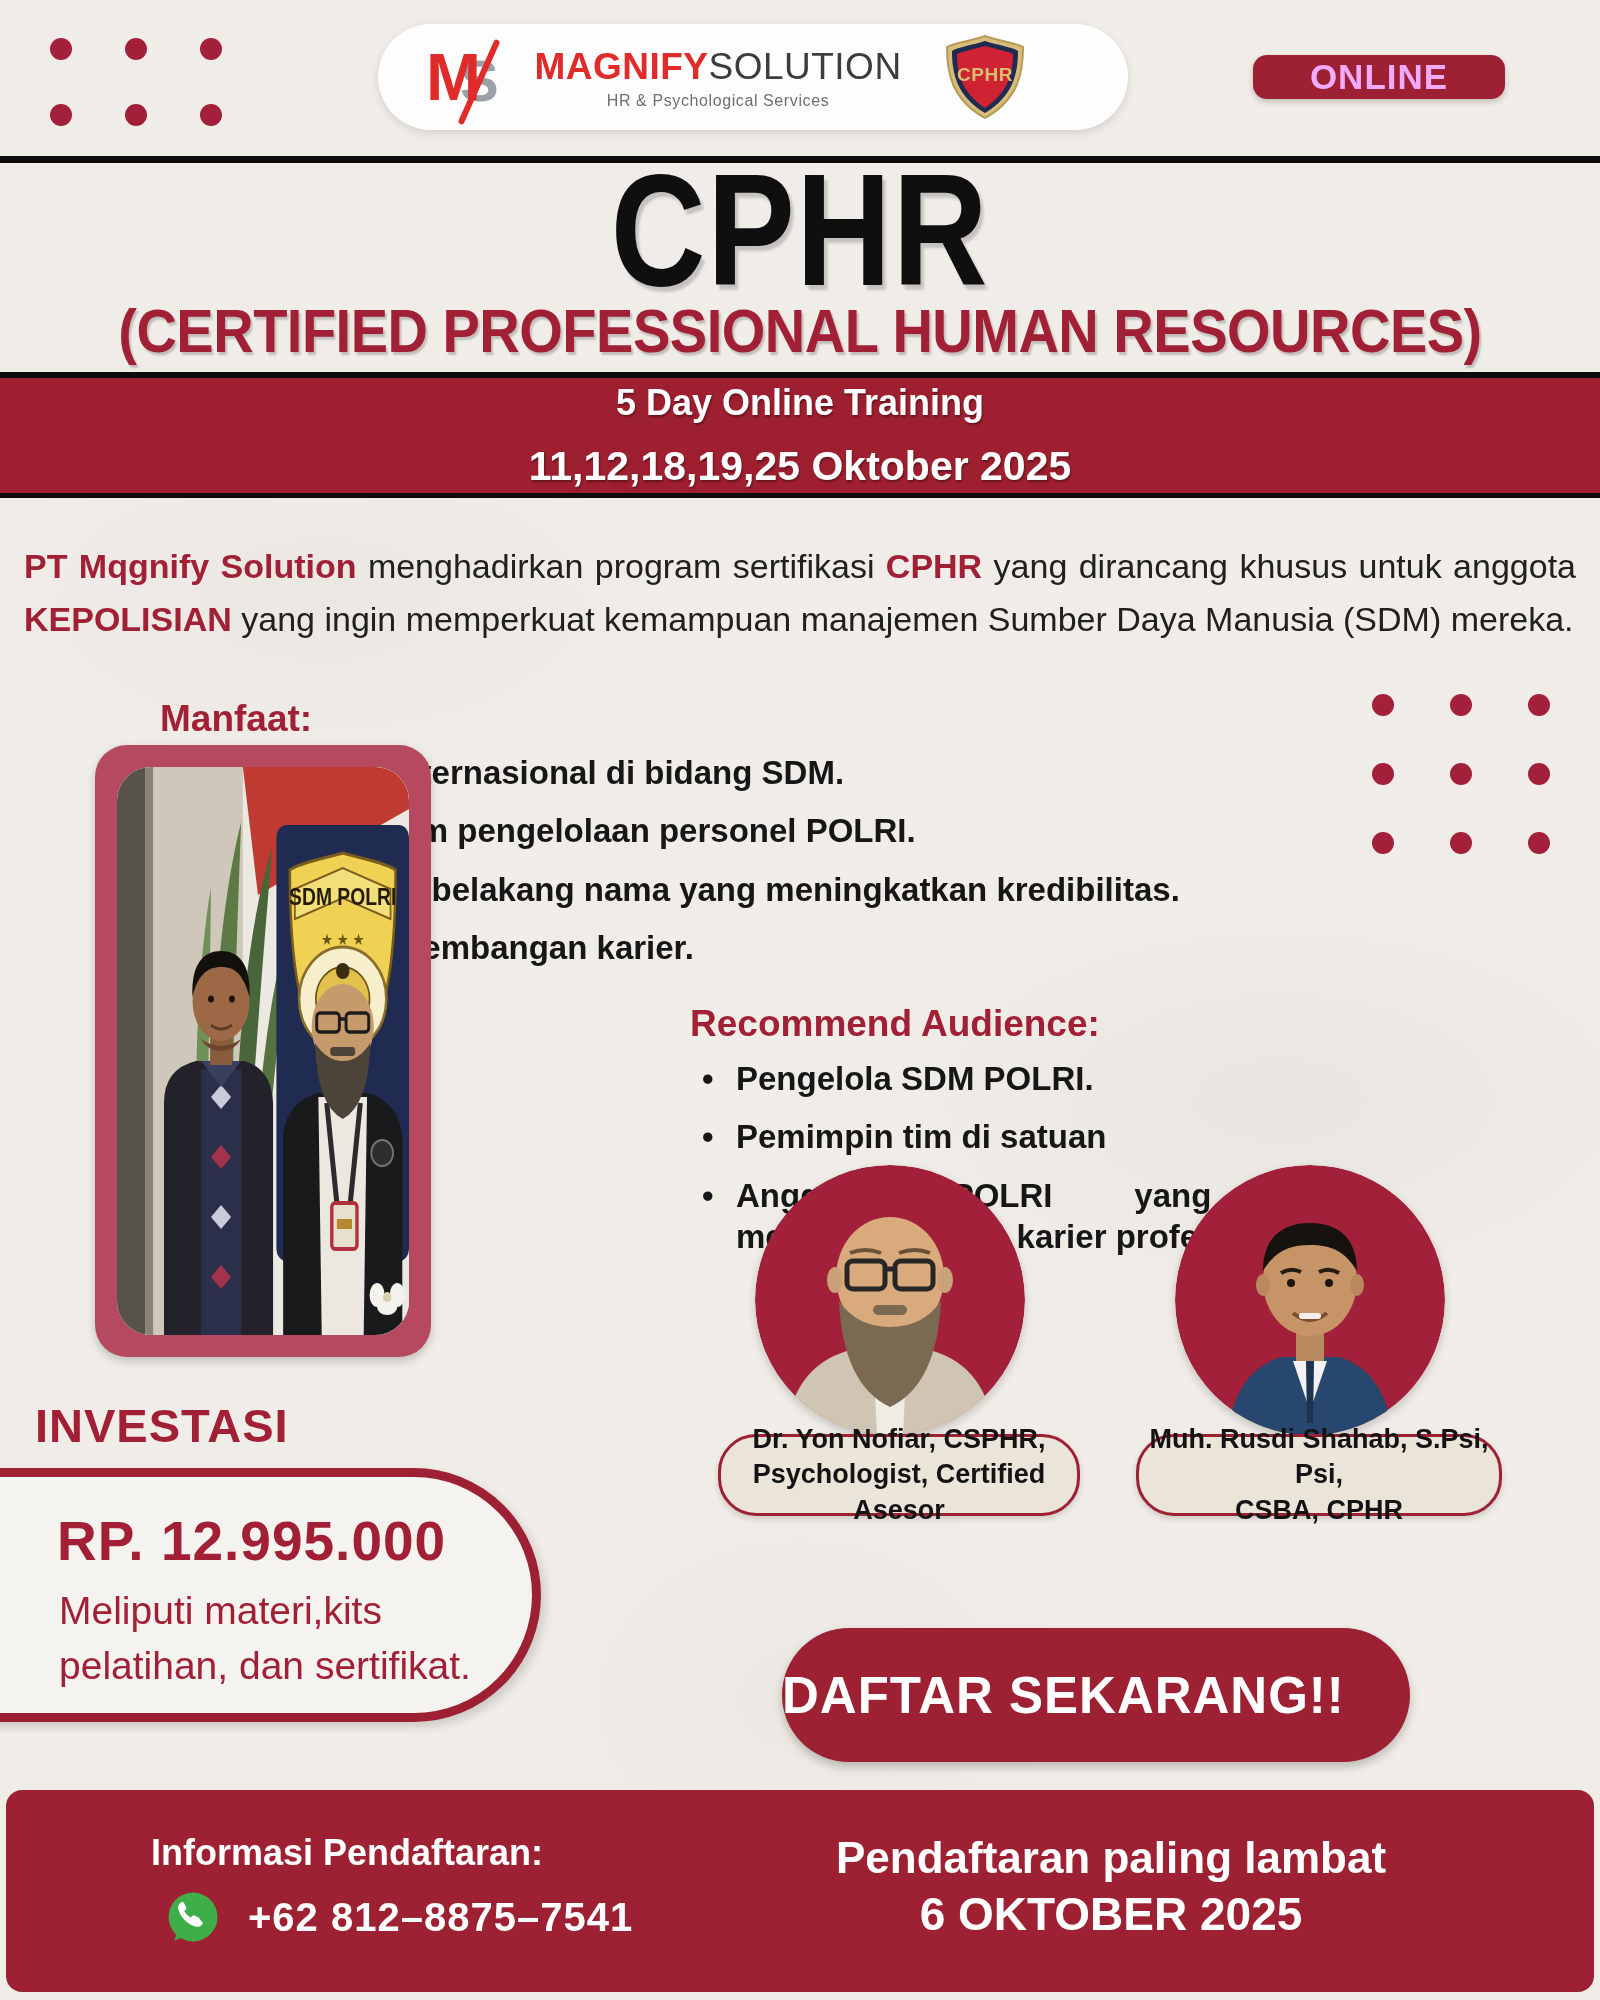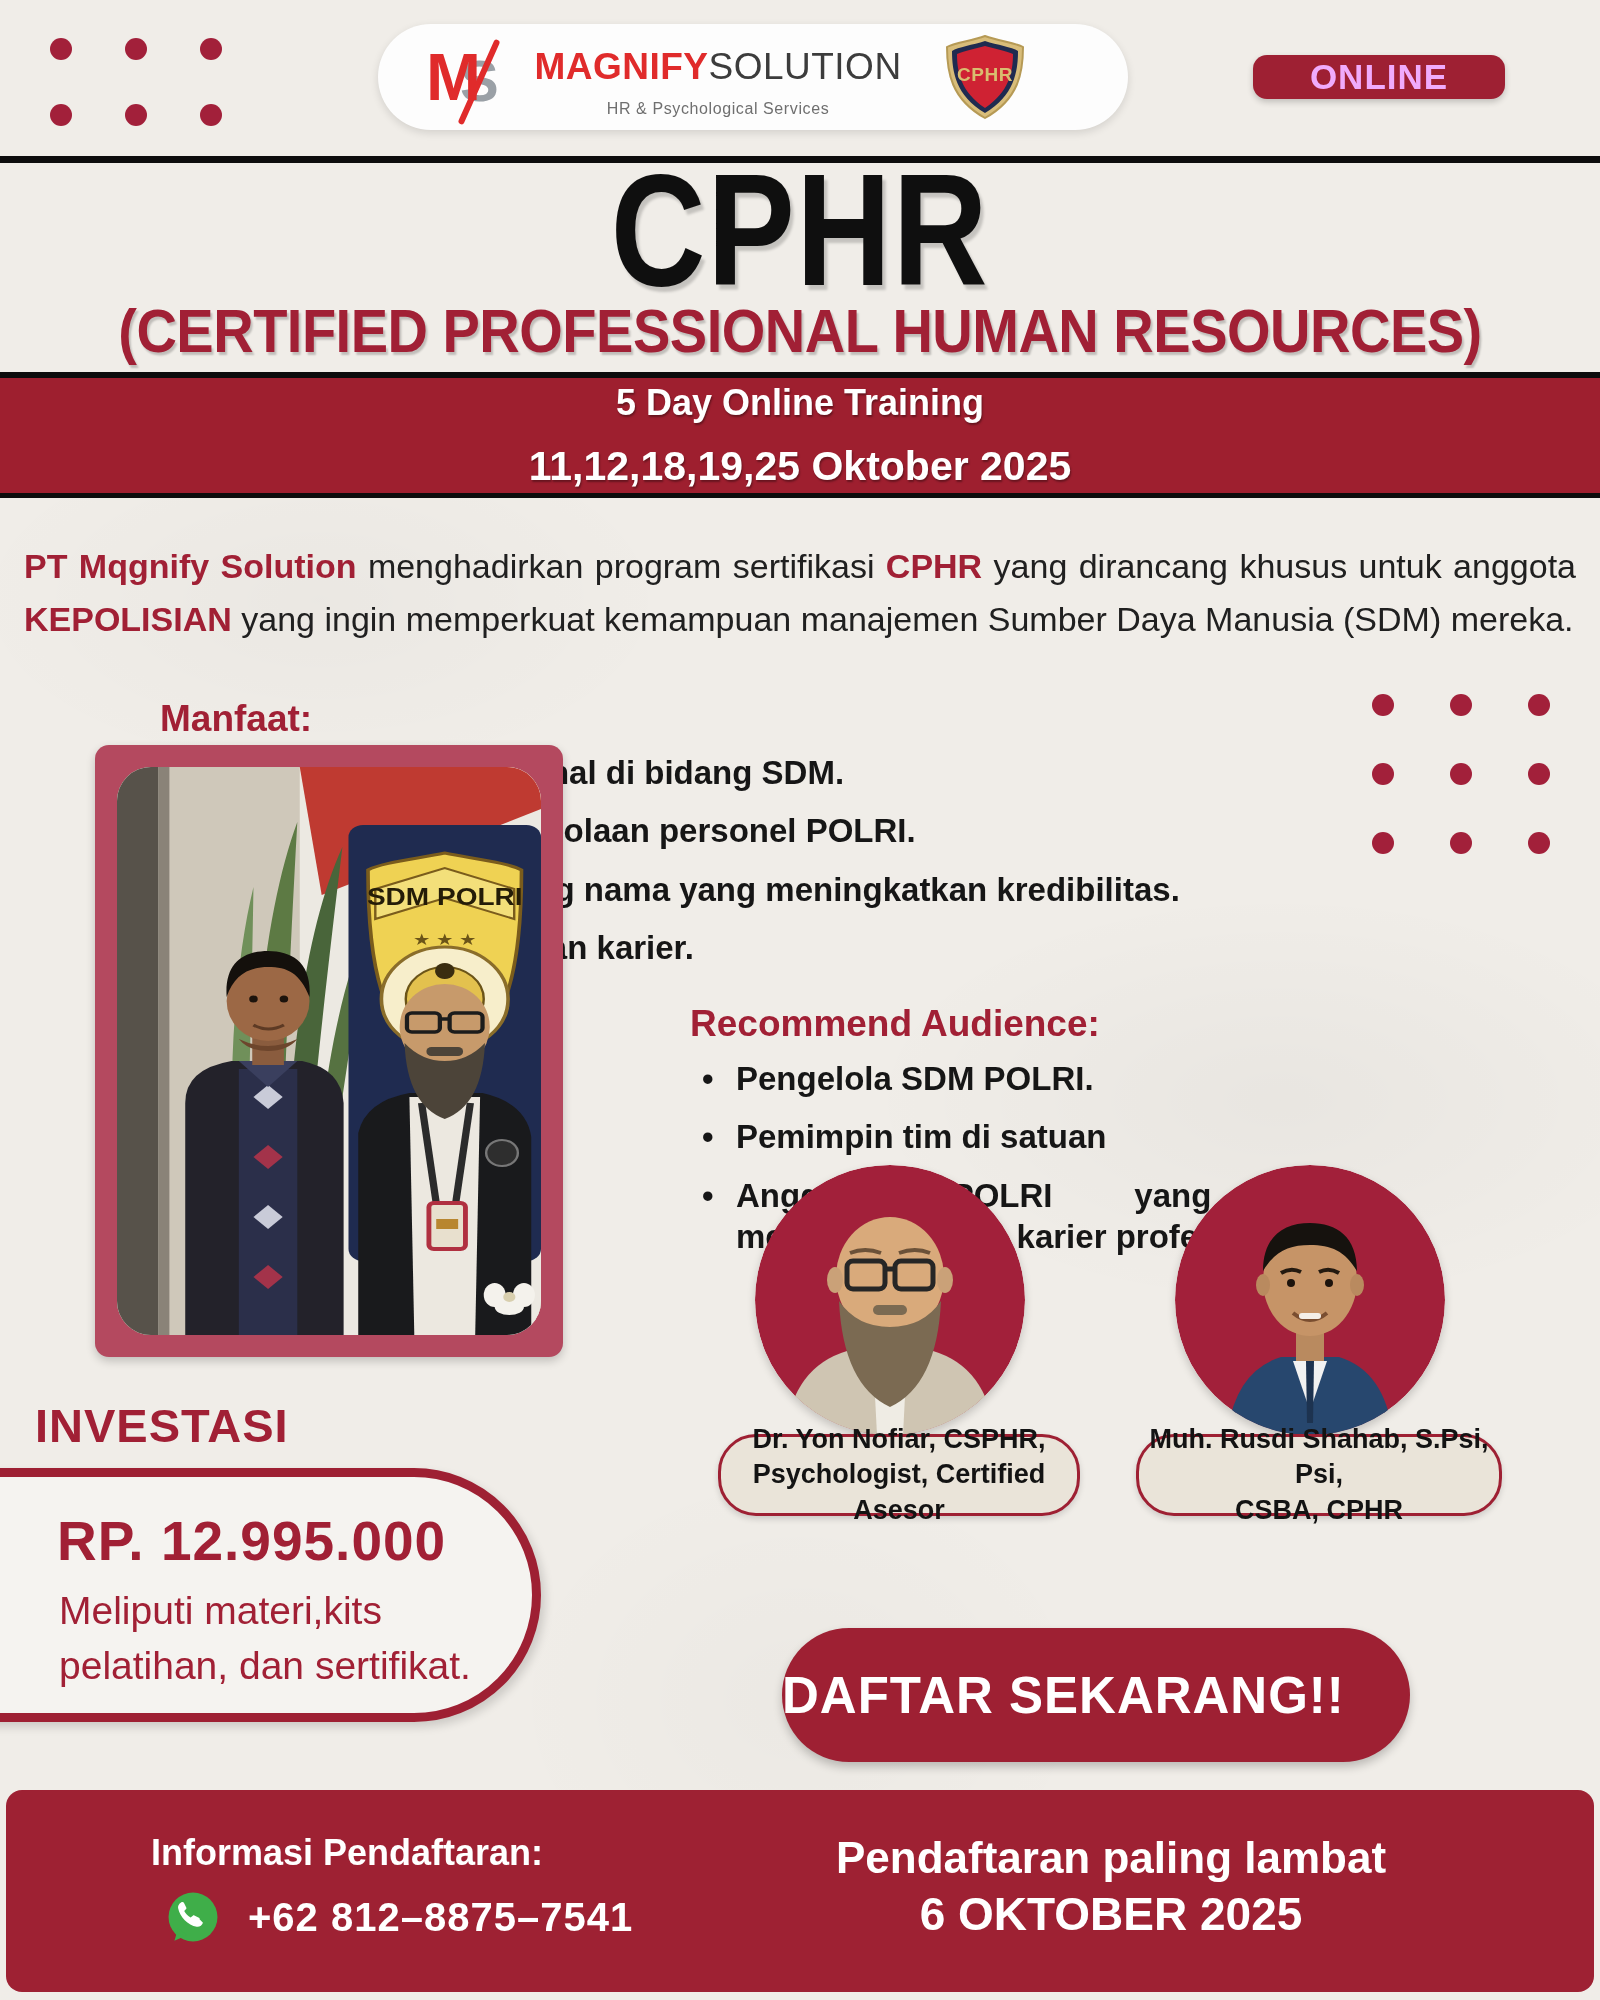--- a/index.html
+++ b/index.html
@@ -22,21 +22,21 @@
   .brandbar{left:378px;top:24px;width:750px;height:106px;border-radius:53px;background:#fdfdfd;
     box-shadow:0 3px 8px rgba(0,0,0,0.12);}
   .mslogo{left:48px;top:14px;width:88px;height:78px;}
   .mslogo .m{position:absolute;left:0;top:0;font-size:66px;font-weight:bold;color:#e02b2b;line-height:78px;}
   .mslogo .s{position:absolute;left:34px;top:4px;font-size:58px;font-weight:bold;color:#9aa0a6;line-height:78px;}
   .mslogo .slash{position:absolute;left:50px;top:-2px;width:6px;height:92px;background:#e02b2b;transform:rotate(24deg);border-radius:3px;}
   .brandtext{left:150px;top:22px;width:380px;text-align:center;}
   .brandname{font-size:37px;letter-spacing:0.5px;white-space:nowrap;}
   .brandname .bn1{color:#e02b2b;font-weight:bold;}
   .brandname .bn2{color:#3c3c3c;font-weight:400;margin-top:26px;}
-  .brandtag{margin-top:12px;font-size:16px;color:#6f6f6f;letter-spacing:0.6px;}
+  .brandtag{margin-top:4px;font-size:16px;color:#6f6f6f;letter-spacing:0.6px;}
   .badge{left:566px;top:10px;width:82px;height:86px;}
   .onlinebtn{left:1253px;top:55px;width:252px;height:44px;border-radius:14px;background:#9e2033;
     color:#f0abfc;font-size:35px;font-weight:bold;letter-spacing:1px;display:flex;align-items:center;justify-content:center;
     box-shadow:0 3px 6px rgba(0,0,0,0.2);}
 
   .rule{left:0;top:156px;width:1600px;height:7px;background:#0d0d0d;}
 
   .title{left:0;top:150px;width:1600px;text-align:center;font-size:160px;line-height:1;font-weight:bold;color:#0f0f0f;
     transform:scaleX(0.82);transform-origin:center;letter-spacing:2px;text-shadow:4px 5px 3px rgba(0,0,0,0.18);}
   .subtitle{left:0;top:296px;width:1600px;text-align:center;font-size:56px;font-weight:bold;color:#a12035;
@@ -55,21 +55,21 @@
   .blist li{position:relative;padding-left:44px;margin-bottom:17px;font-size:33px;font-weight:bold;color:#161616;line-height:1.25;}
   .blist li::before{content:"•";position:absolute;left:10px;top:0;font-size:33px;color:#161616;}
 
   .manfaat-h{left:160px;top:698px;}
   .manfaat-l{left:162px;top:752px;width:1150px;}
   .aud-h{left:690px;top:1003px;}
   .aud-l{left:692px;top:1058px;width:680px;}
   .aud-l li.just{text-align:justify;}
 
   
-  .photoframe{left:95px;top:745px;width:468px;height:612px;border-radius:14px;background:#b4495f;box-shadow:0 4px 10px rgba(0,0,0,0.2);}
+  .photoframe{left:95px;top:745px;width:336px;height:612px;border-radius:32px;background:#b4495f;box-shadow:0 4px 10px rgba(0,0,0,0.2);}
   .photoinner{position:absolute;left:22px;top:22px;right:22px;bottom:22px;border-radius:34px;overflow:hidden;background:#ece9e2;}
   .photoinner svg{display:block;width:100%;height:100%;}
 
   
   .tcircle{width:270px;height:270px;border-radius:50%;overflow:hidden;box-shadow:0 4px 8px rgba(0,0,0,0.18);}
   .tc1{left:755px;top:1165px;}
   .tc2{left:1175px;top:1165px;}
   .tlabel{background:#eae4d9;border:3px solid #9e2033;border-radius:38px;color:#131313;
     display:flex;flex-direction:column;align-items:center;justify-content:center;
     font-size:27px;font-weight:bold;line-height:1.3;text-align:center;box-shadow:0 3px 6px rgba(0,0,0,0.15);}

